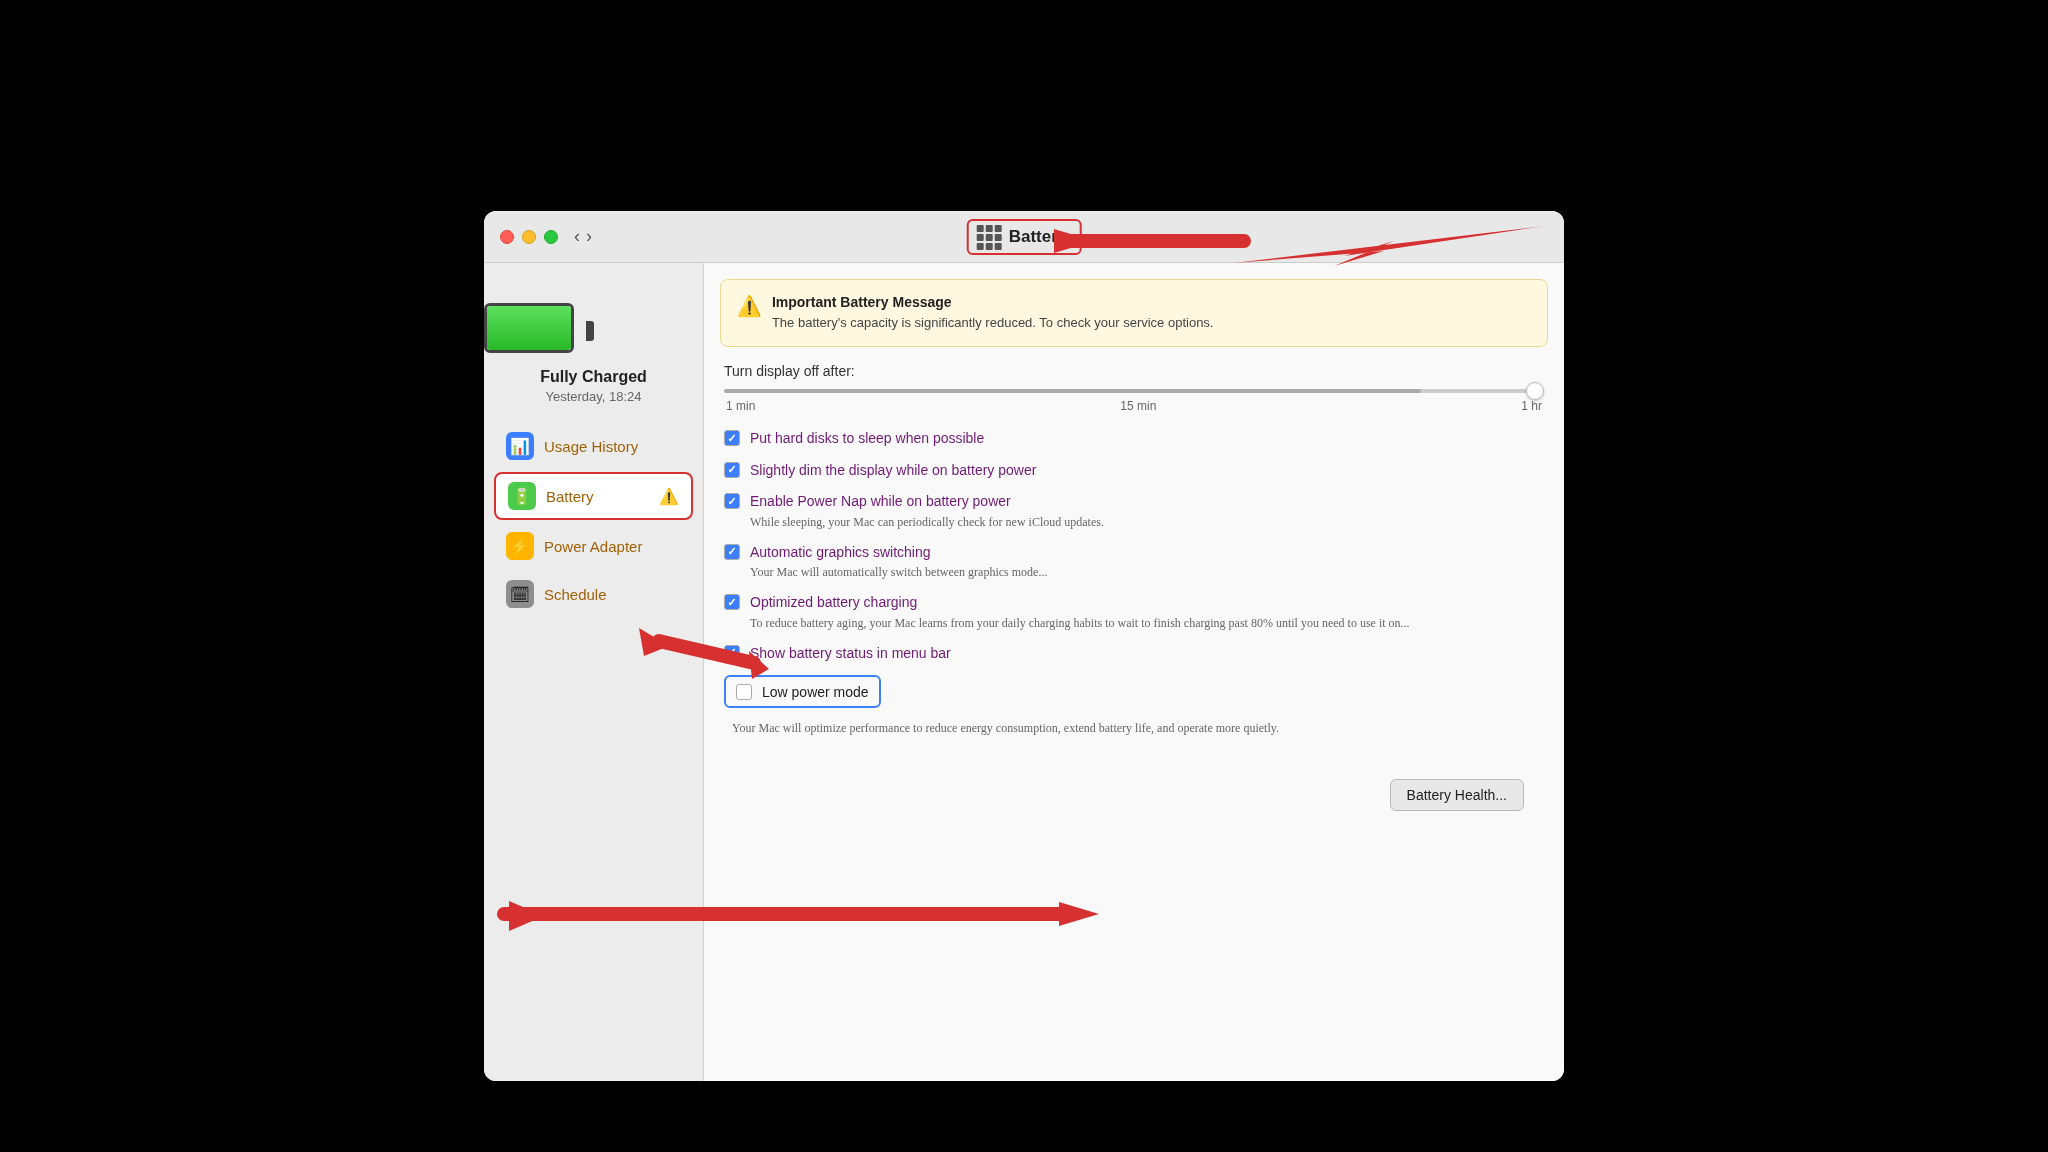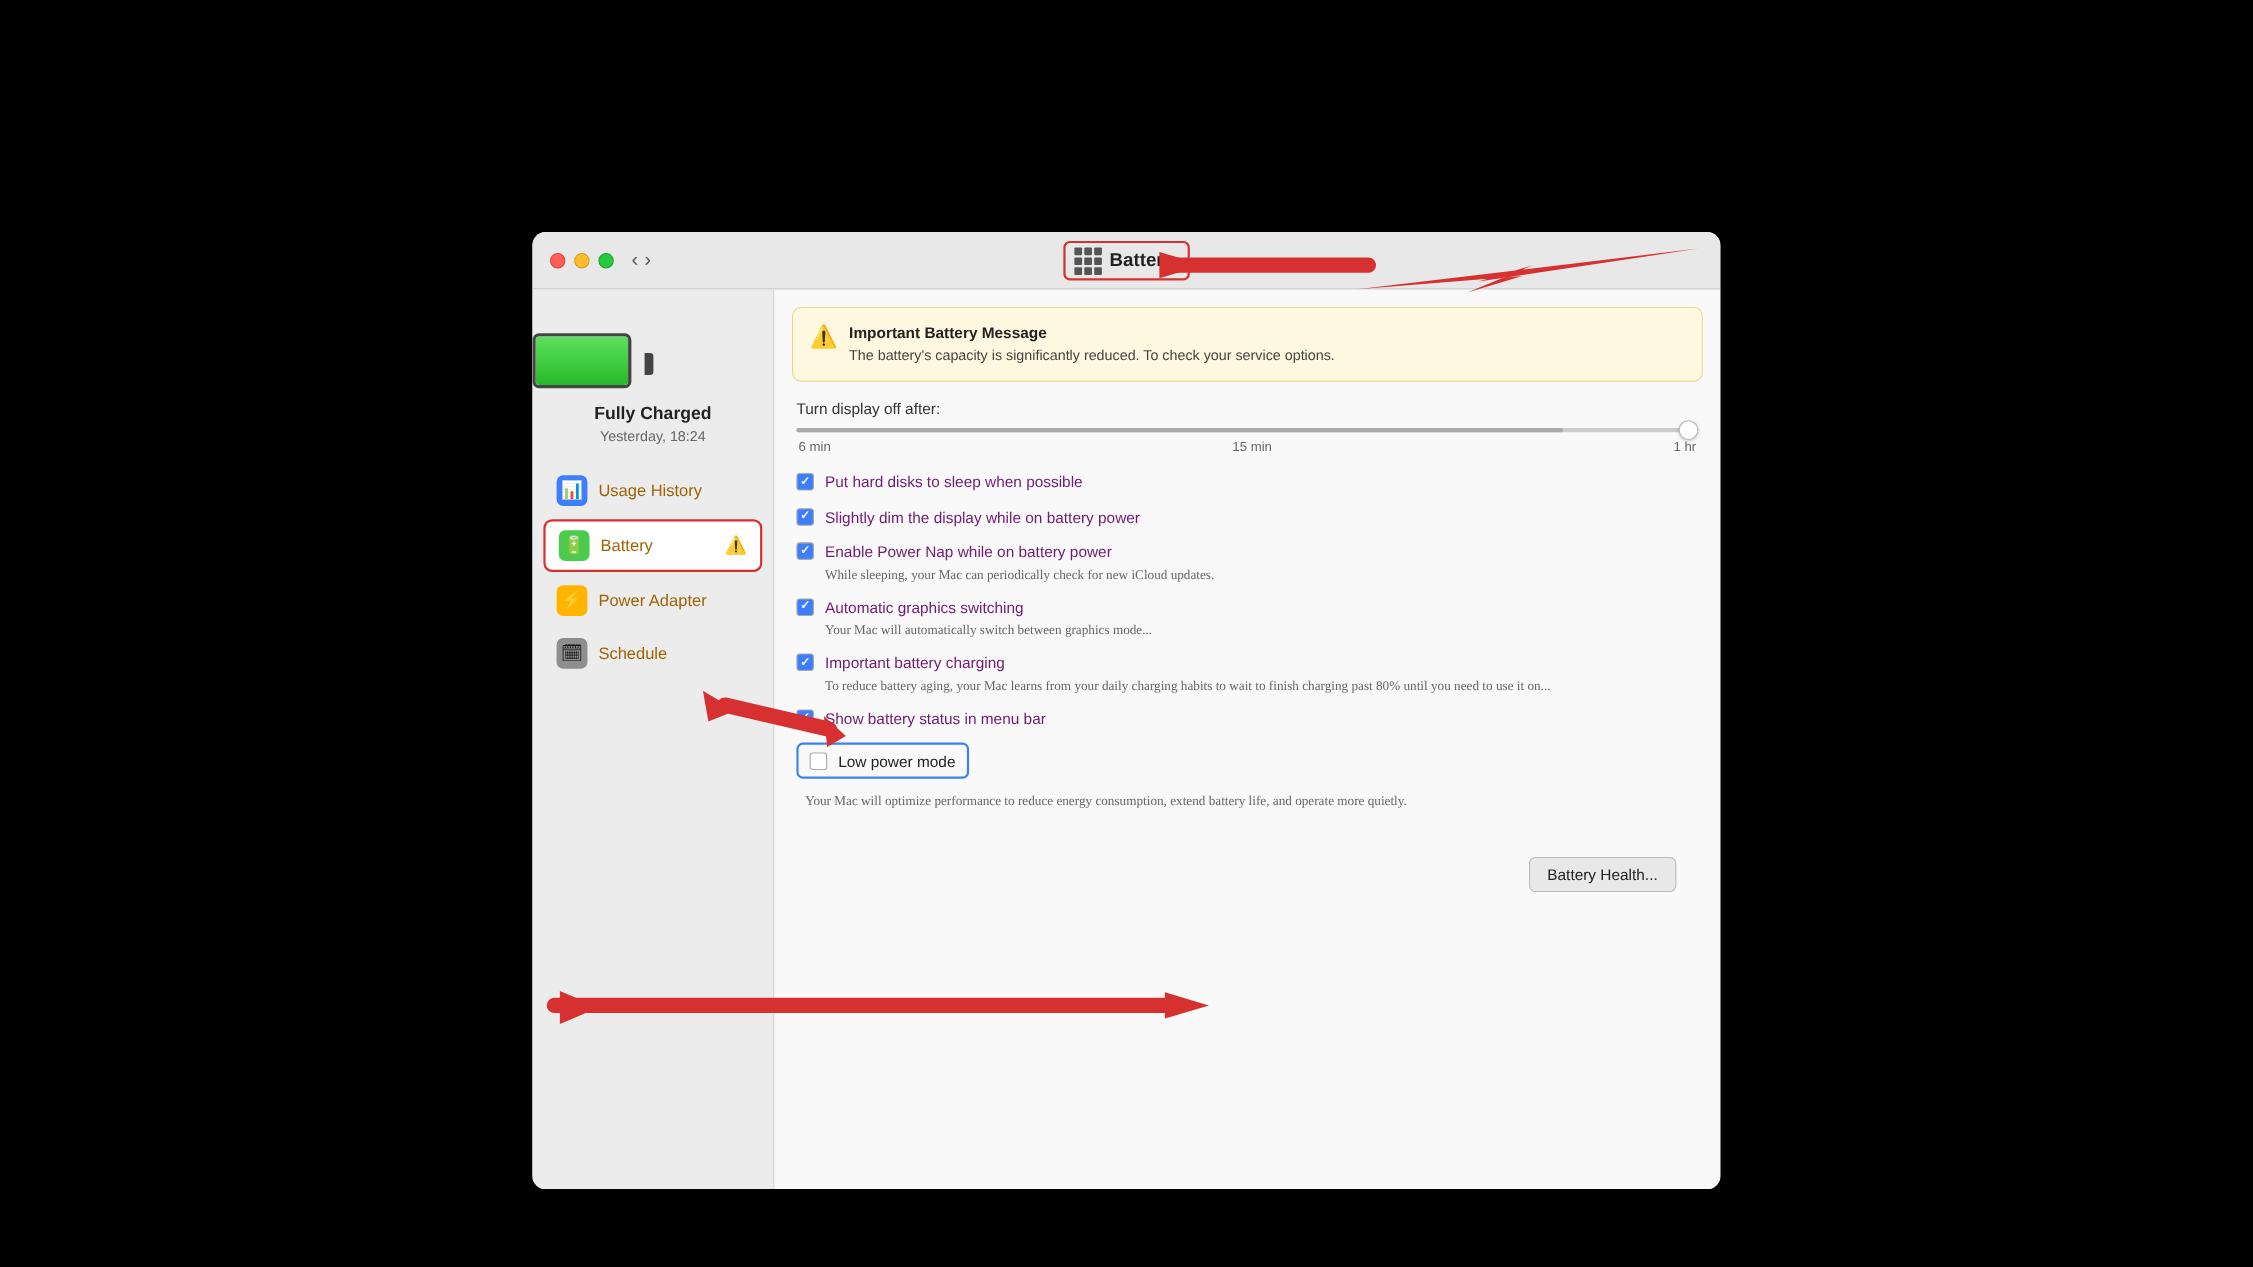--- a/index.html
+++ b/index.html
@@ -509,21 +509,21 @@
 
           <div class="display-off-label">Turn display off after:</div>
 
           <div class="slider-container">
             <div class="slider-track">
               <div class="slider-fill"></div>
               <div class="slider-thumb"></div>
             </div>
           </div>
           <div class="slider-labels">
-            <span>6 min</span>
+            <span>1 min</span>
             <span>15 min</span>
             <span>1 hr</span>
           </div>
 
           <div style="margin-top:16px;"></div>
 
           <div class="checkbox-row">
             <div class="checkbox-wrapper">
               <div class="checkbox">
                 <span class="checkbox-check">✓</span>
@@ -569,21 +569,21 @@
             </div>
           </div>
 
           <div class="checkbox-row">
             <div class="checkbox-wrapper">
               <div class="checkbox">
                 <span class="checkbox-check">✓</span>
               </div>
             </div>
             <div class="checkbox-label-group">
-              <div class="checkbox-label">Important battery charging</div>
+              <div class="checkbox-label">Optimized battery charging</div>
               <div class="checkbox-sublabel">To reduce battery aging, your Mac learns from your daily charging habits to wait to finish charging past 80% until you need to use it on...</div>
             </div>
           </div>
 
           <div class="checkbox-row">
             <div class="checkbox-wrapper">
               <div class="checkbox">
                 <span class="checkbox-check">✓</span>
               </div>
             </div>

